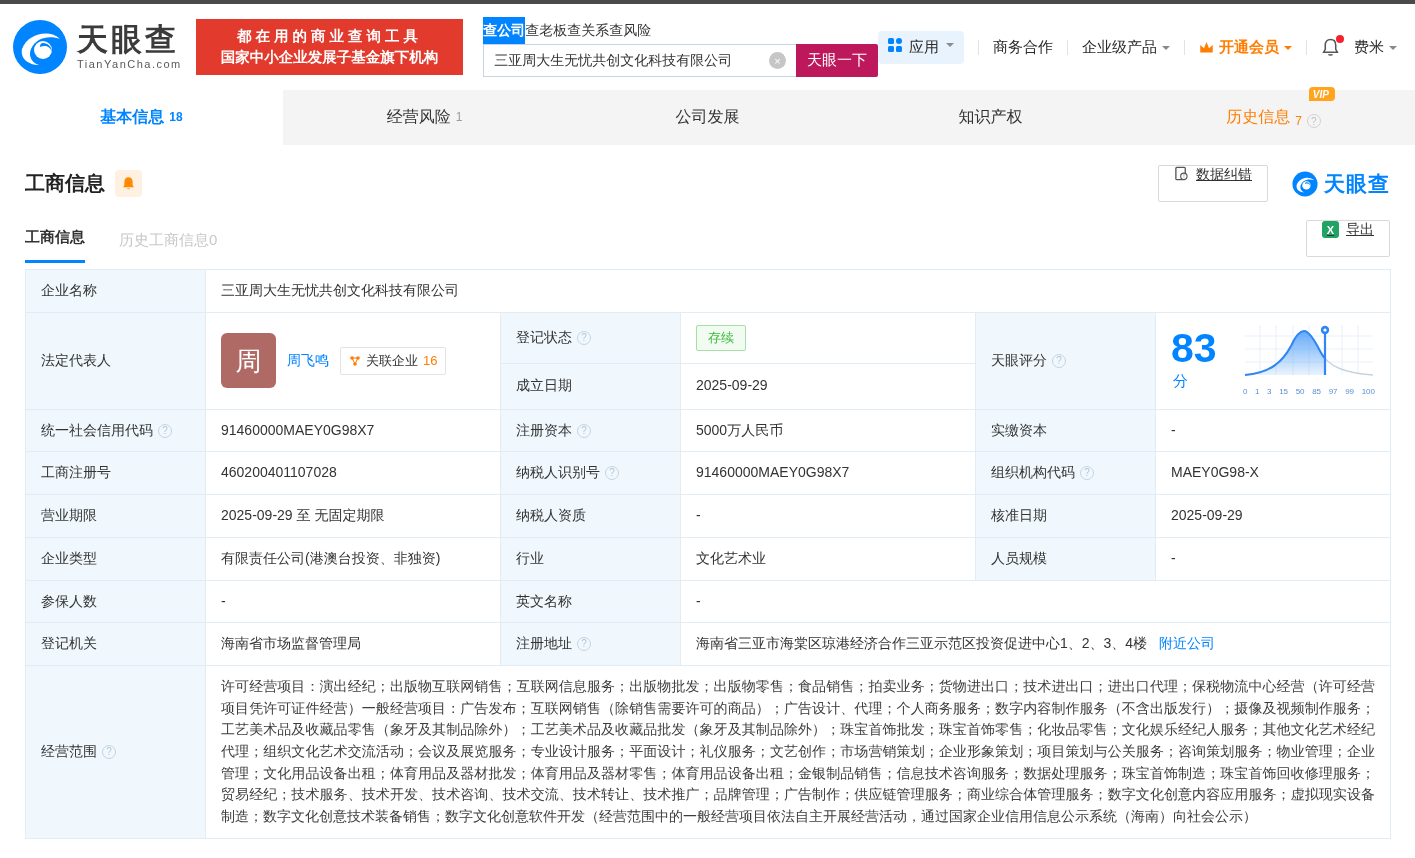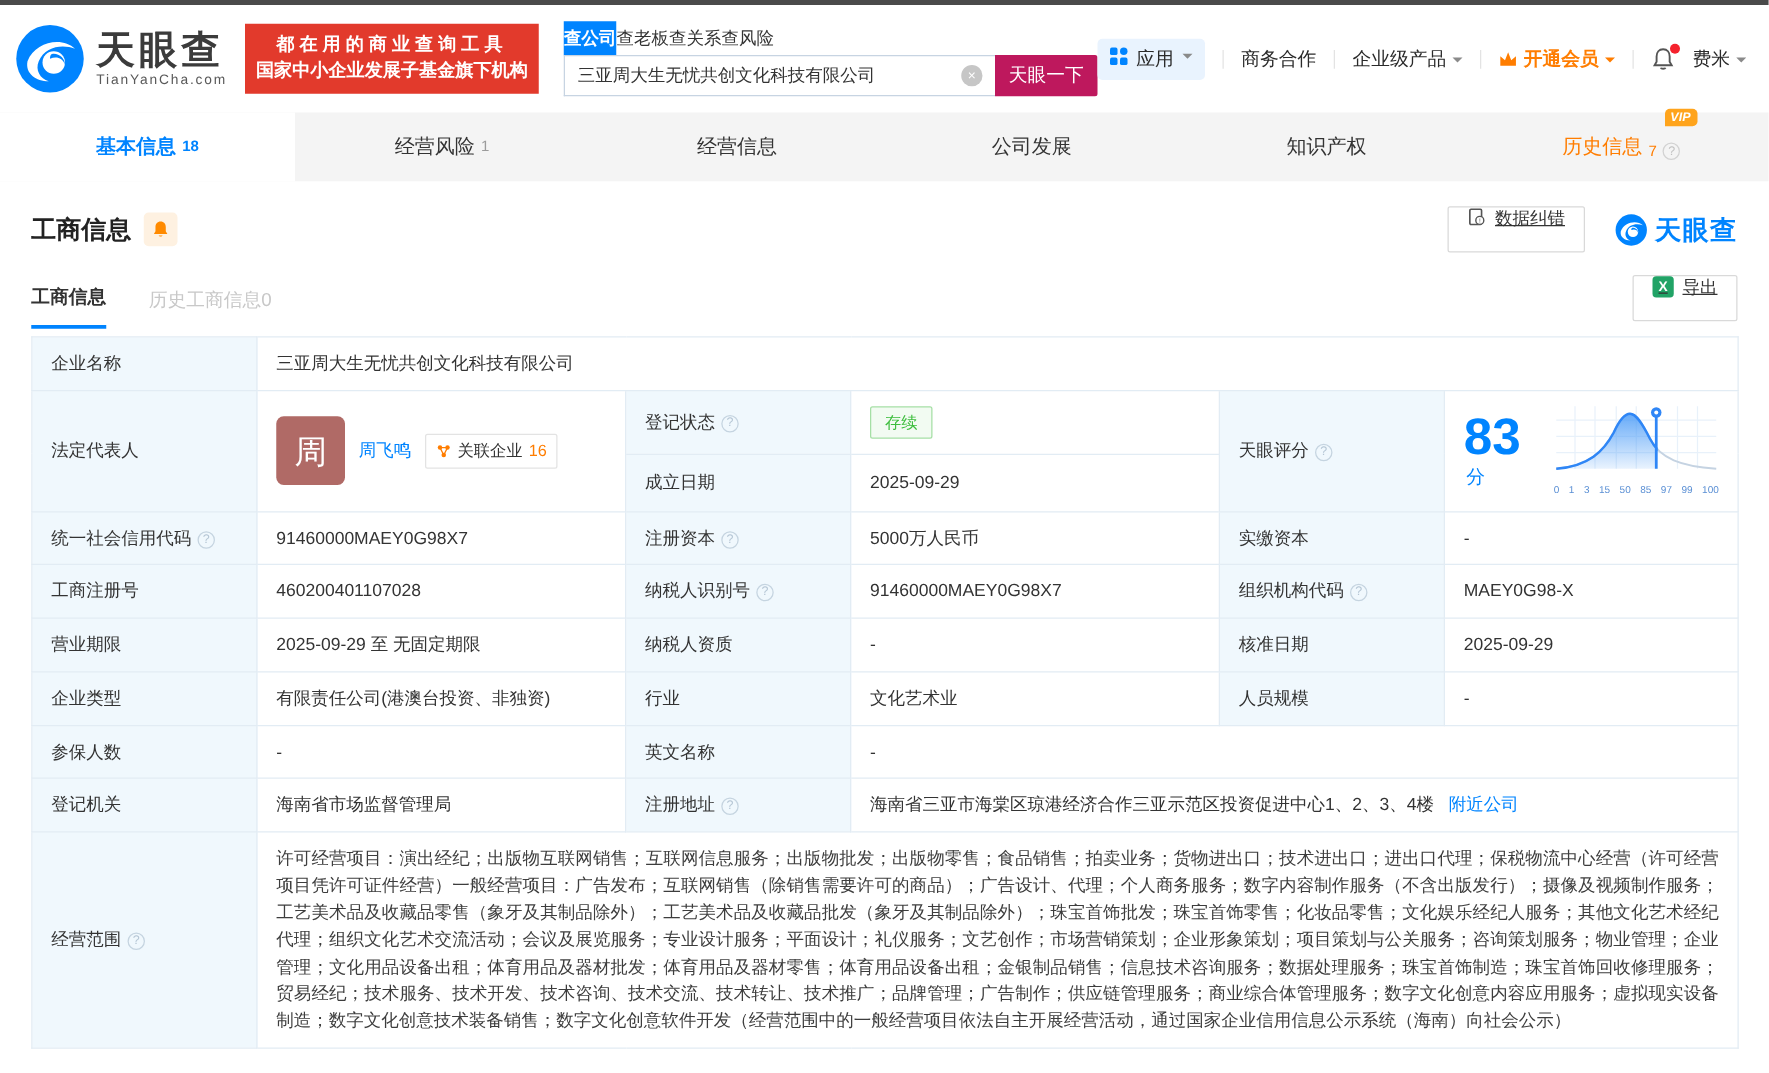--- a/index.html
+++ b/index.html
@@ -5,21 +5,21 @@
   * { margin:0; padding:0; box-sizing:border-box; }
   html,body { width:1415px; height:858px; overflow:hidden; background:#fff;
     font-family:"Liberation Sans","DejaVu Sans",sans-serif; color:#333; }
   .topstrip { height:4px; background:#4a4a4a; }
 
   
   .header { height:86px; display:flex; align-items:center; padding:0 18px 0 12px; background:#fff; }
   .logo { display:flex; align-items:center; gap:9px; cursor:pointer; }
   .logo-txt .t1 { font-size:31px; font-weight:bold; color:#3b3b3b; letter-spacing:3px; line-height:1.05; }
   .logo-txt .t2 { font-size:11px; color:#595959; letter-spacing:1.5px; margin-top:2px; }
-  .slogan { background:#e23a2c; color:#fff; margin-left:14px; padding:7px 9px; font-size:14.5px;
+  .slogan { background:#e23a2c; color:#fff; margin-left:14px; padding:7px 25px; font-size:14.5px;
             font-weight:bold; line-height:21px; text-align:center; white-space:nowrap; }
   .slogan .s1 { letter-spacing:4px; }
 
   .search-wrap { margin-left:20px; width:452px; }
   .search-tabs { display:flex; font-size:14px; height:27px; }
   .search-tab { padding:0 0; display:flex; align-items:center; color:#333; cursor:pointer; }
   .search-tab.active { background:#0084ff; color:#fff; font-weight:bold; }
   .search-row { display:flex; height:33px; }
   .search-box { flex:1; border:1px solid #c7d4e2; border-right:none; display:flex; align-items:center;
                 padding:0 10px; font-size:14px; }
@@ -185,23 +185,20 @@
 </div>
 
 <div class="tabbar">
   <div class="mtab active">
     <span>基本信息</span>
     <span class="cnt blue">18</span>
   </div>
   <div class="mtab">
     <span>经营风险</span>
     <span class="cnt gray">1</span>
-  </div>
-  <div class="mtab">
-    <span>经营信息</span>
   </div>
   <div class="mtab">
     <span>公司发展</span>
   </div>
   <div class="mtab">
     <span>知识产权</span>
   </div>
   <div class="mtab hist">
     <div class="tab-inner">
       <span class="vip-badge">VIP</span>

